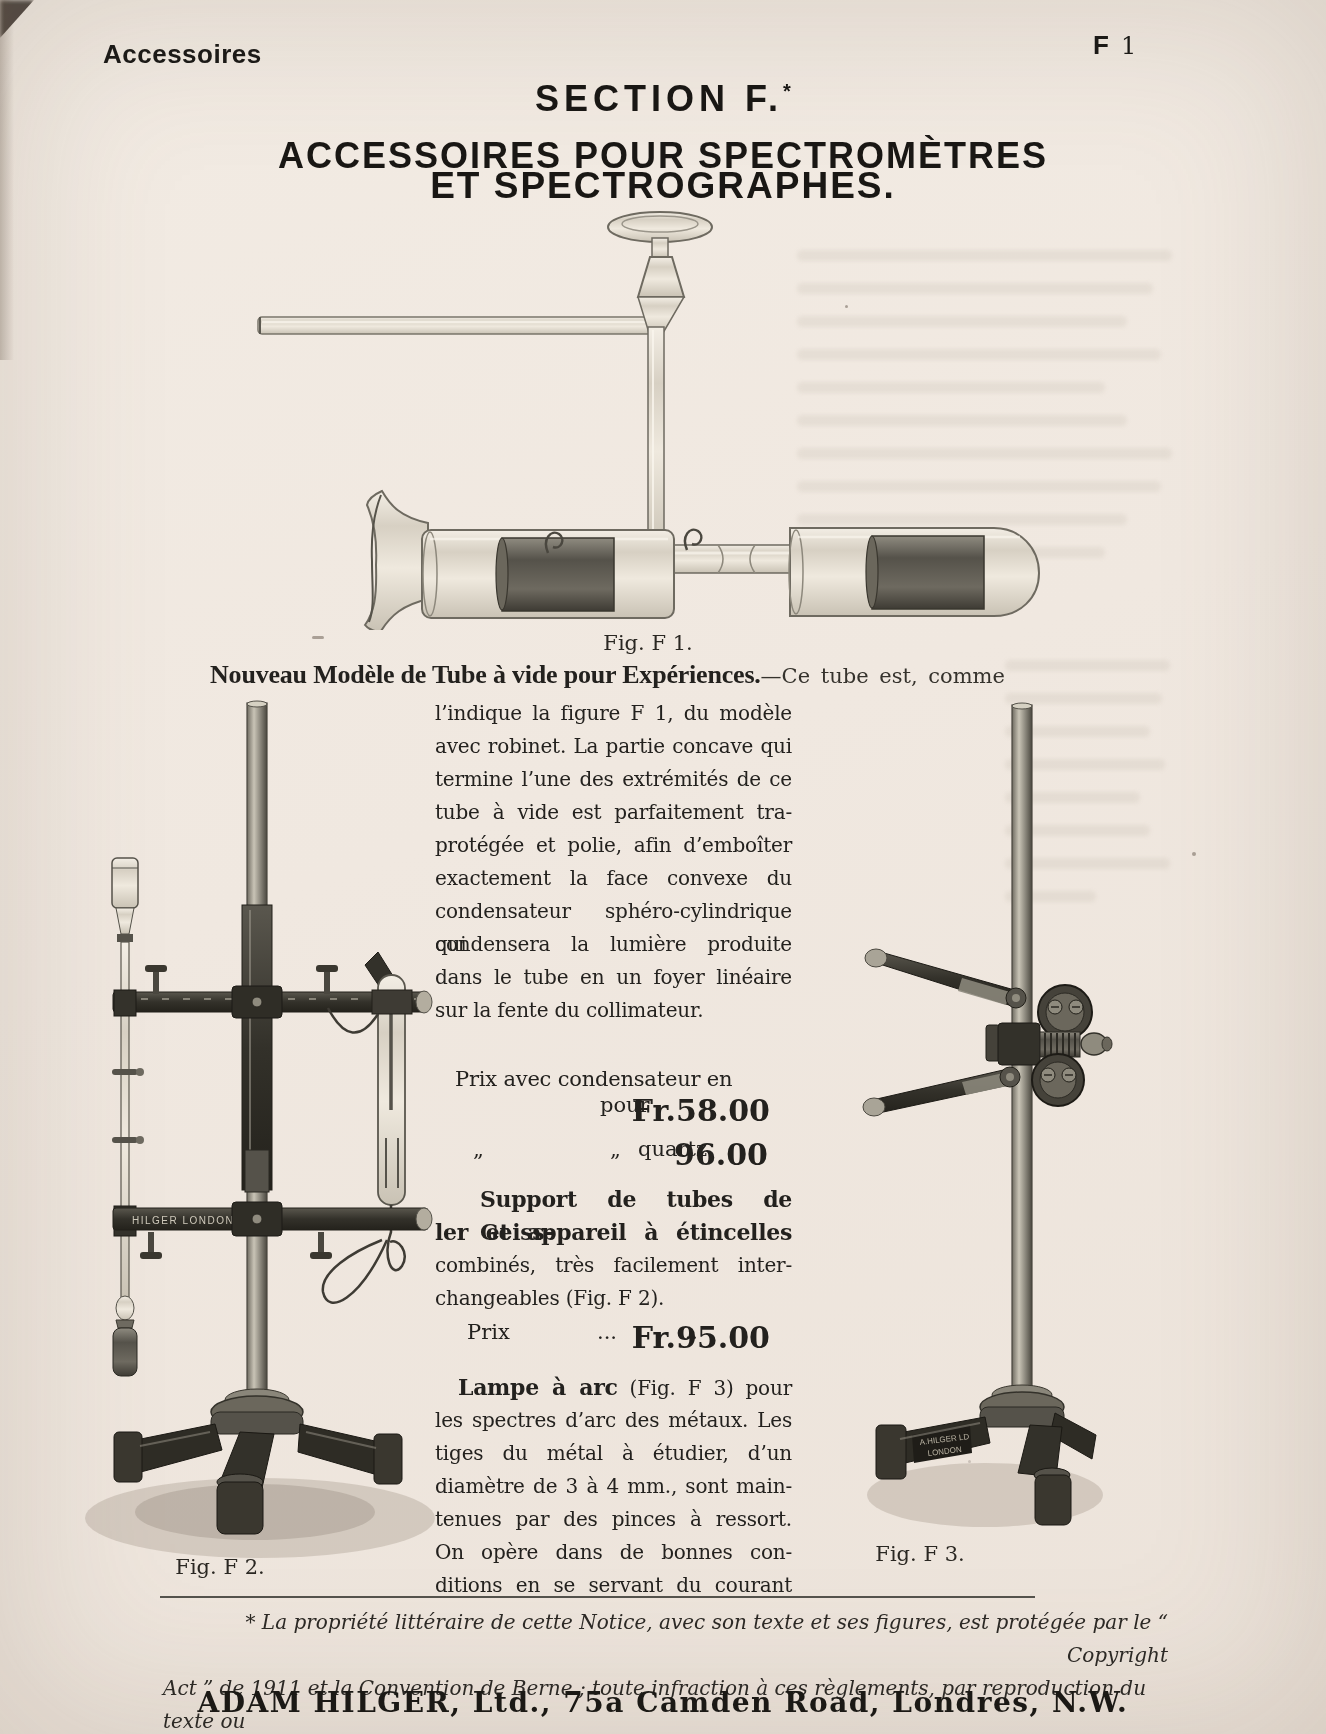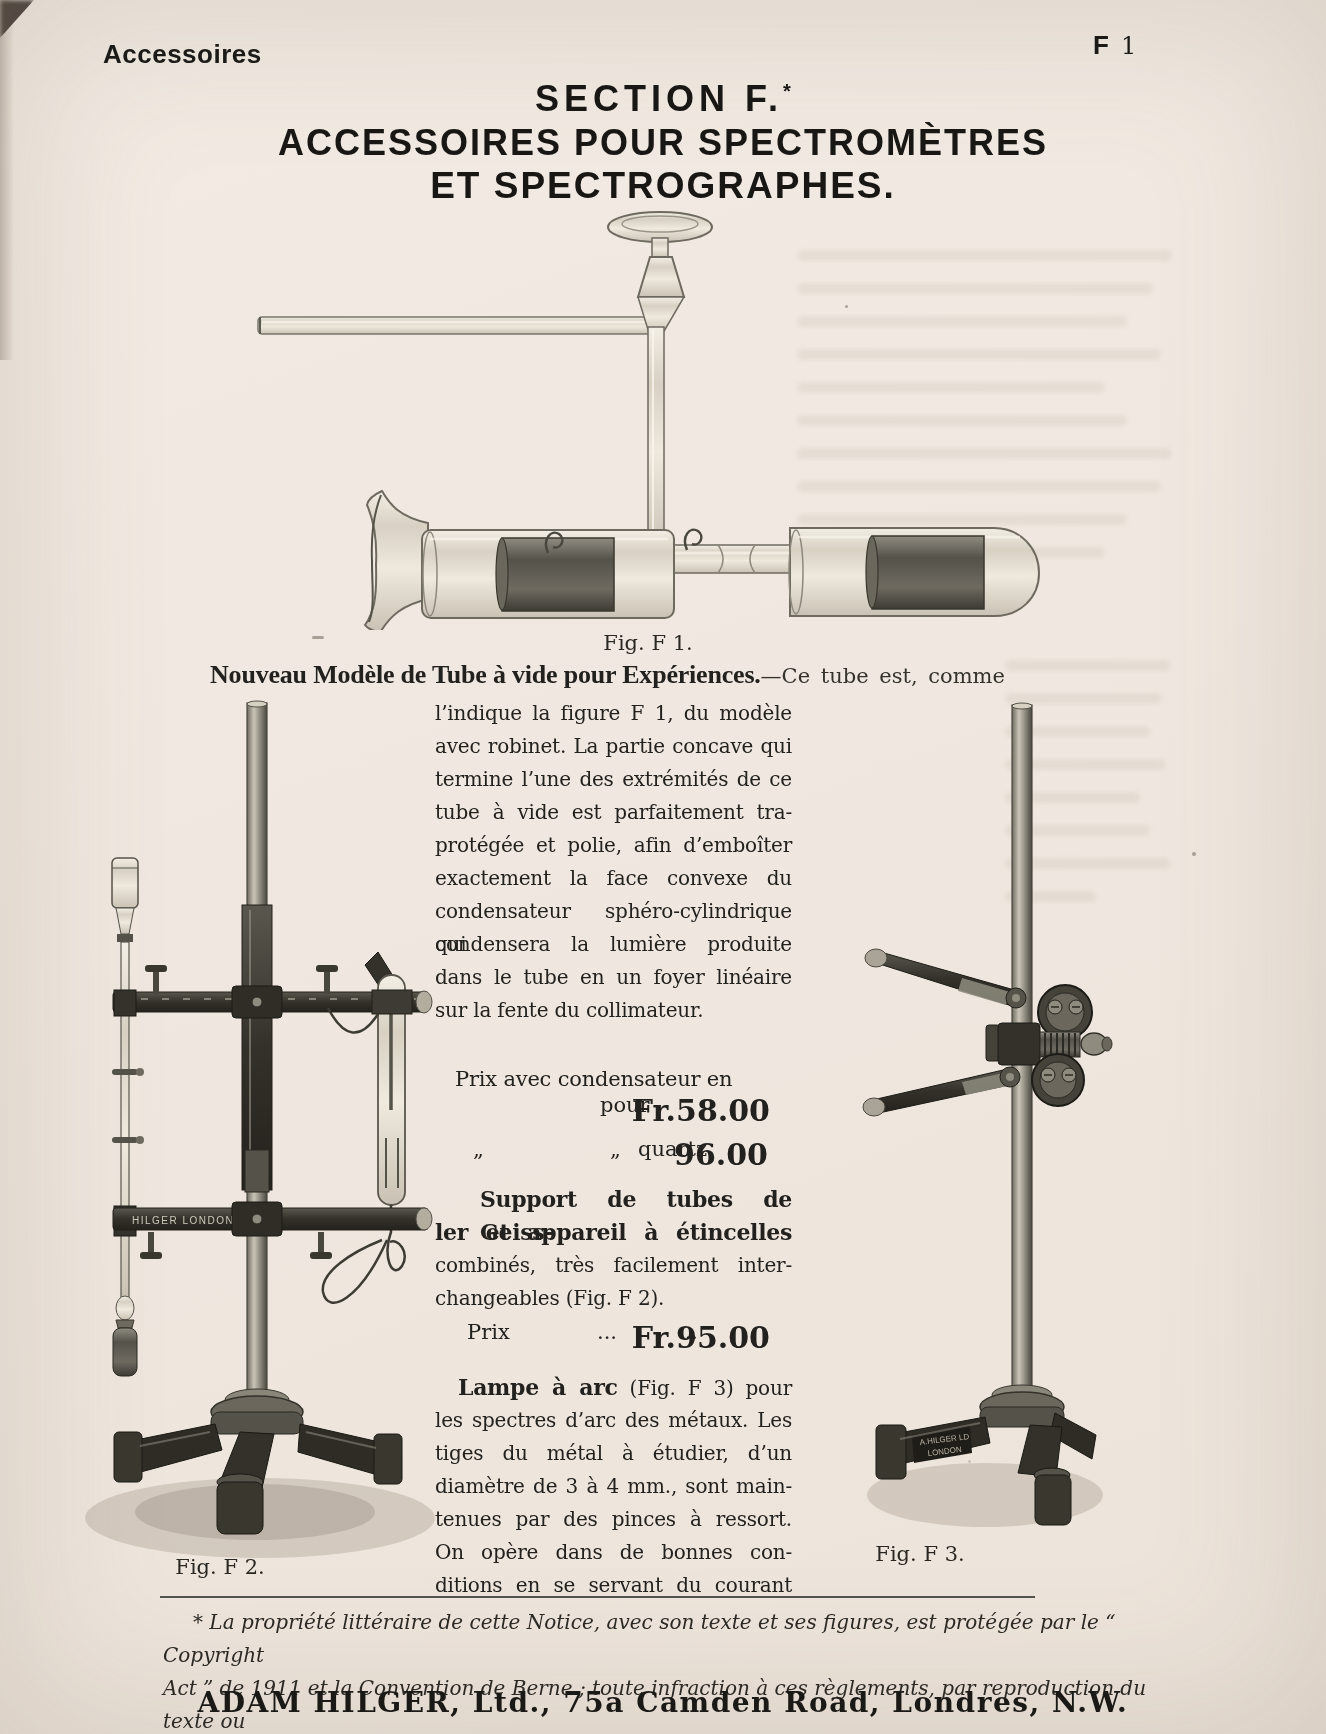--- a/index.html
+++ b/index.html
@@ -29,40 +29,40 @@
   .sans{font-family:"Liberation Sans", sans-serif;}
   .hdr-left{position:absolute;left:103px;top:39px;font-weight:bold;font-size:26px;
     letter-spacing:.5px;color:#1c1a17;}
   .hdr-right{position:absolute;left:1093px;top:30px;color:#1c1a17;}
   .hdr-right .f{font-family:"Liberation Sans",sans-serif;font-weight:bold;font-size:26px;}
   .hdr-right .n{font-size:24px;margin-left:12px;}
   .title{position:absolute;left:0;width:1326px;text-align:center;font-weight:bold;
     color:#191714;}
   .title.l1{top:78px;font-size:36px;letter-spacing:5px;}
   .title.l1 sup{font-size:20px;letter-spacing:0;}
-  .title.l2{top:122px;font-size:36px;letter-spacing:2px;}
+  .title.l2{top:135px;font-size:36px;letter-spacing:2px;}
   .title.l3{top:165px;font-size:37px;letter-spacing:2px;}
   .figcap{position:absolute;font-size:21px;color:#2a2722;text-align:center;}
   .lead{position:absolute;left:210px;top:660px;width:1000px;white-space:nowrap;}
   .lead .b{font-weight:bold;font-size:26px;letter-spacing:-.2px;font-family:Liberation Serif, serif;}
   .lead .r{font-size:21px;word-spacing:4px;color:#35322c;}
   .col{position:absolute;left:435px;width:357px;font-size:20px;line-height:33px;
     letter-spacing:-.2px;}
   .col .ln{height:33px;overflow:visible;white-space:nowrap;}
   .col .jln{text-align:justify;text-align-last:justify;height:33px;}
   .bold-line{font-weight:bold;font-size:22px;letter-spacing:-.3px;}
   .price-row{position:absolute;left:435px;width:335px;height:34px;}
   .price-row span{position:absolute;top:0;}
   .val{font-weight:bold;font-size:30px;}
   .lbl{font-size:21px;}
   .footrule{position:absolute;left:160px;top:1596px;width:875px;height:2px;
     background:#54524c;}
   .footnote{position:absolute;left:163px;top:1606px;width:1005px;
     font-style:italic;font-size:20px;line-height:33px;color:#2c2925;}
-  .footnote .fl1{text-indent:30px;}
+  .footnote .fl1{text-indent:30px;text-align:right;}
   .footer{position:absolute;left:0;top:1686px;width:1326px;text-align:center;
     font-weight:bold;font-size:28px;letter-spacing:1.5px;color:#1b1915;}
   .figsvg{position:absolute;}
   text{font-family:"Liberation Sans",sans-serif;}
 </style>
 </head>
 <body>
 
 <div id="page">
 

